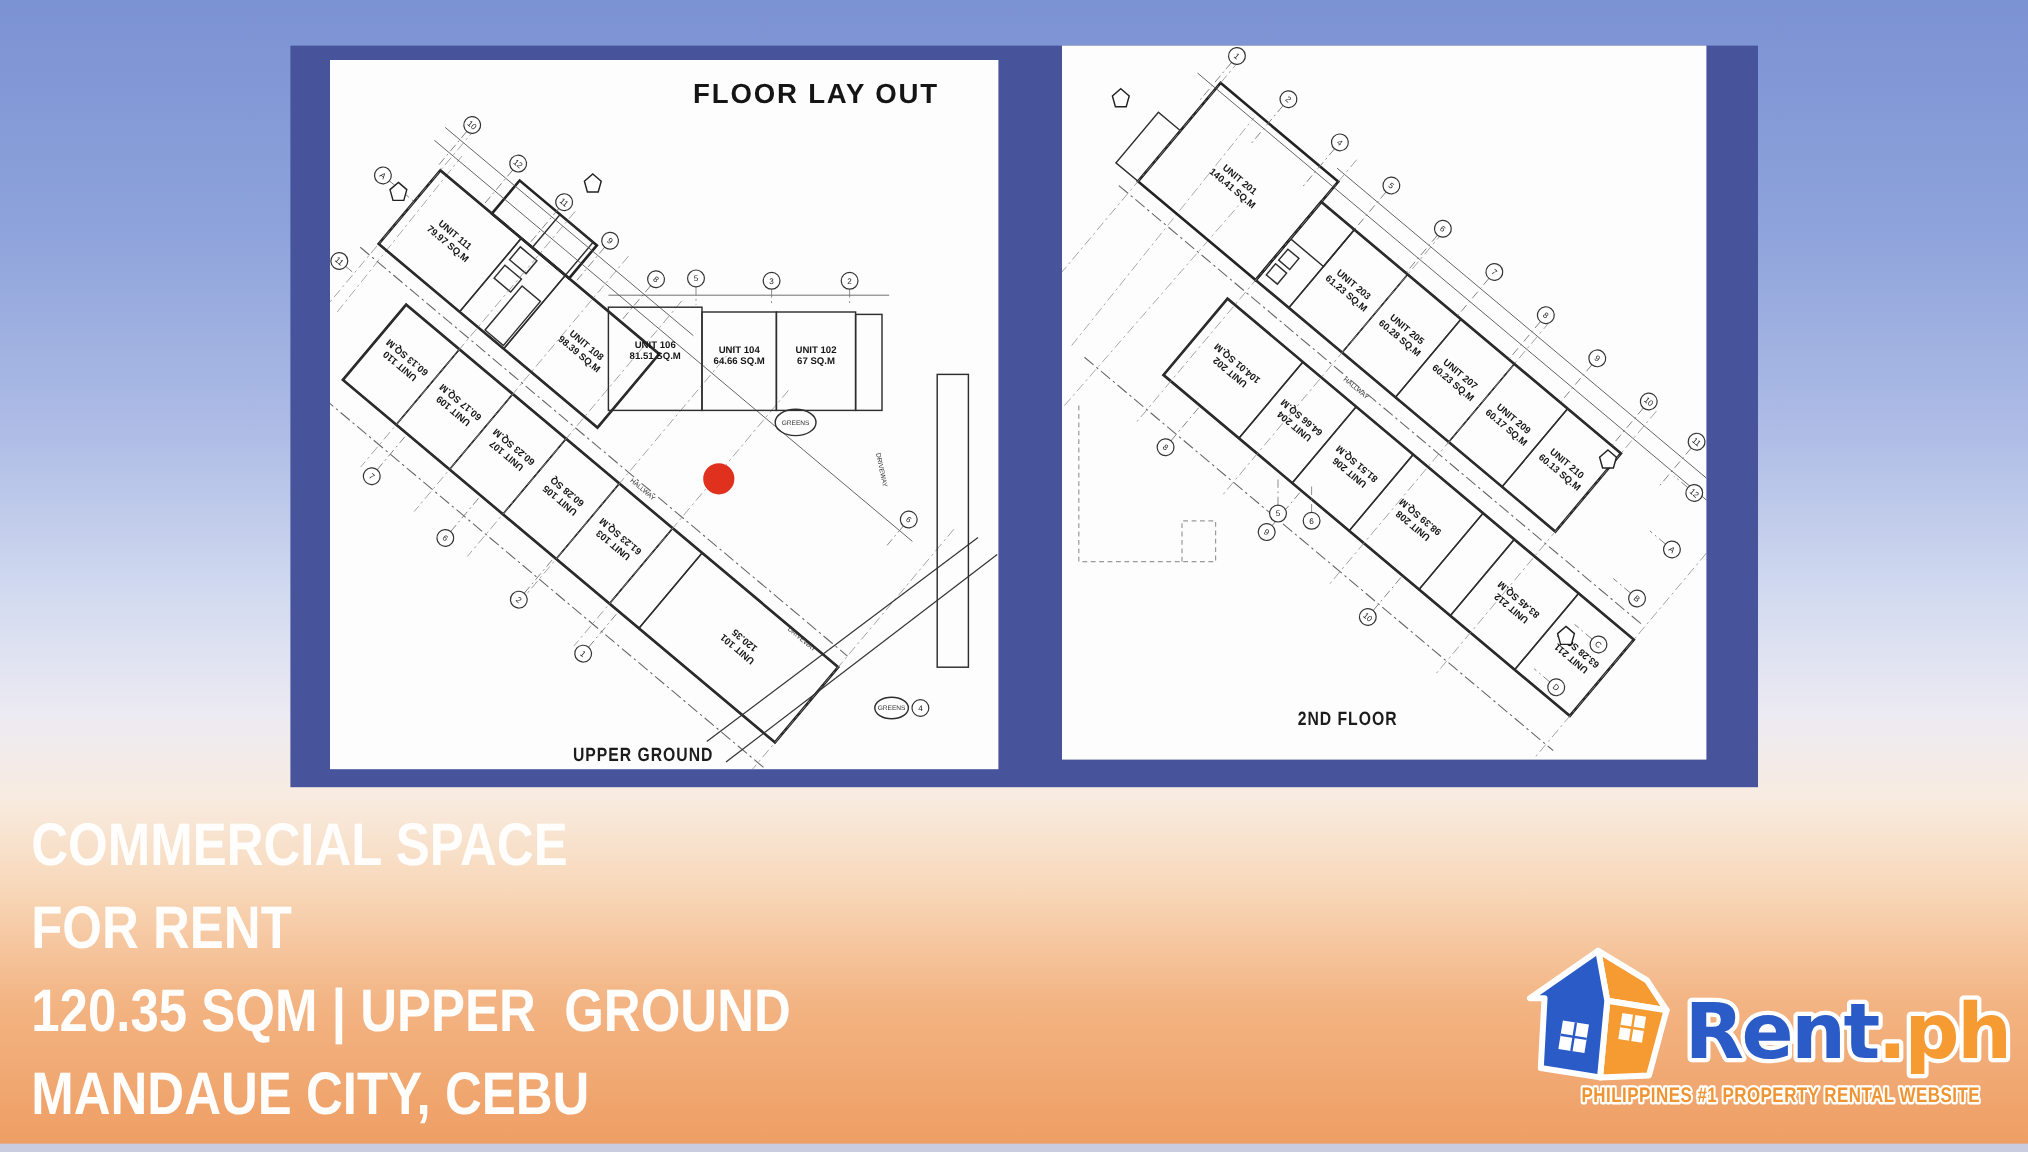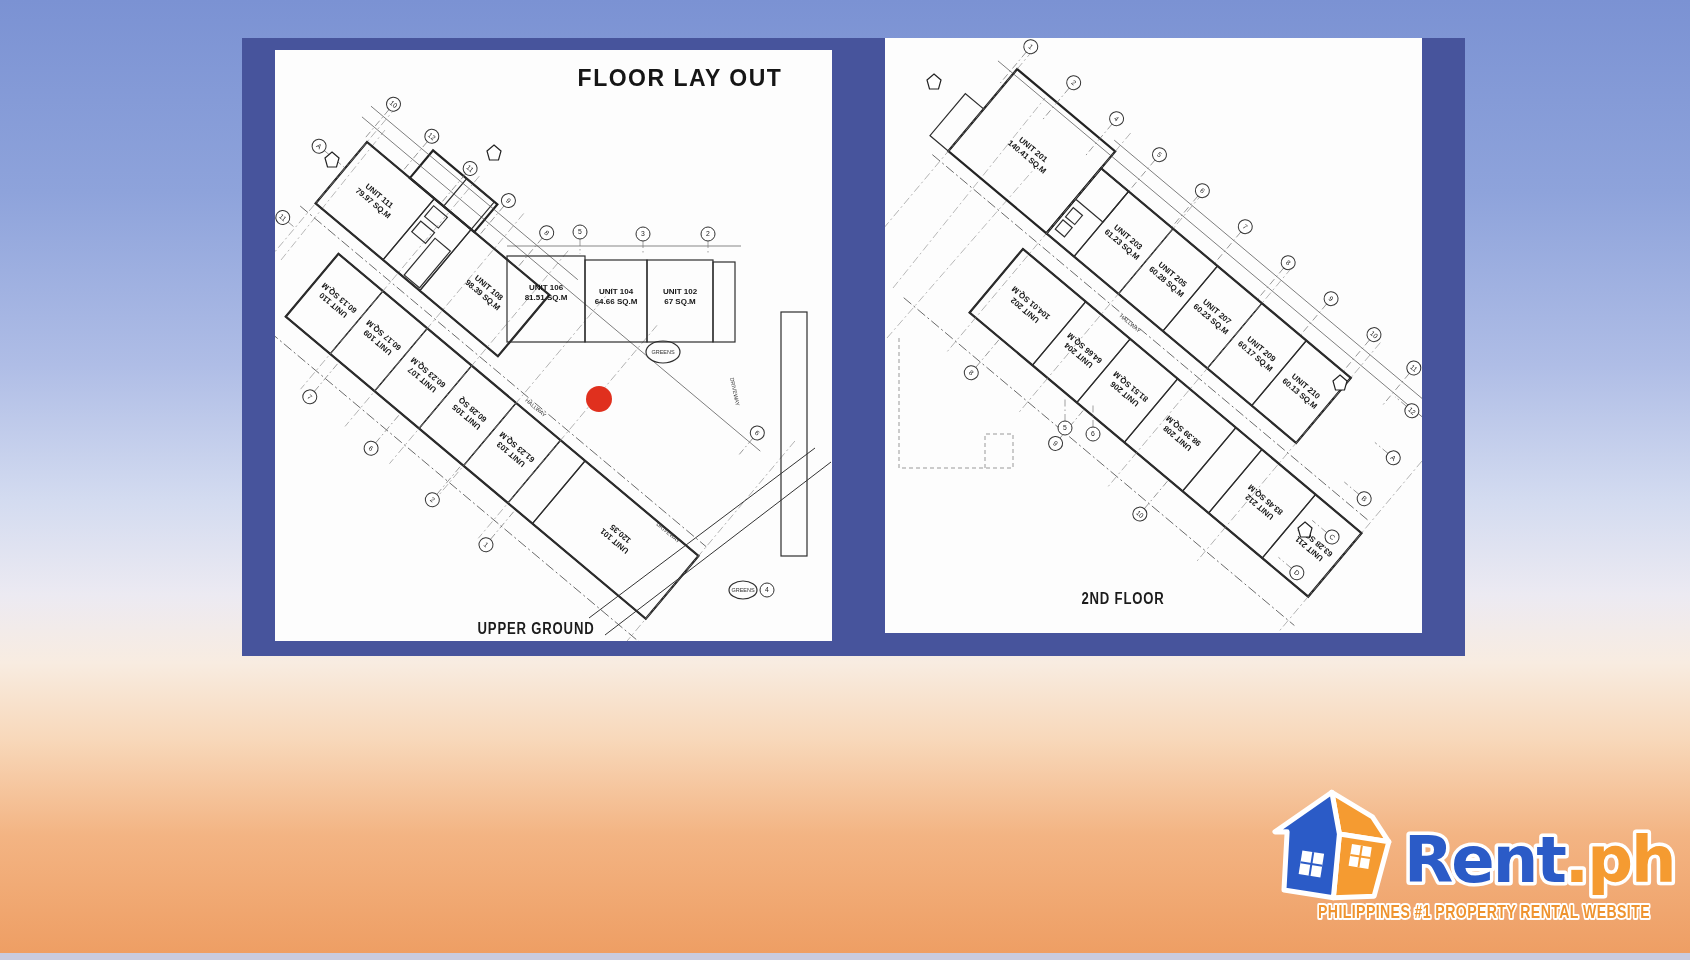--- a/index.html
+++ b/index.html
@@ -327,20 +327,26 @@
           <circle cx="208" cy="396" r="7" fill="#fff" stroke="#333" stroke-width="1"></circle>
           <text x="208" y="398.4" text-anchor="middle" style="font:6.8px &quot;Liberation Sans&quot;,sans-serif;fill:#222">6</text>
         </g>
 
       <g transform="translate(238,566)">
         <text class="cap" transform="scale(0.82,1)">2ND FLOOR</text>
       </g>
     </svg>
   </div>
 
+  <div class="headline">
+    <div>COMMERCIAL SPACE</div>
+    <div>FOR RENT</div>
+    <div>120.35 SQM | UPPER  GROUND</div>
+    <div>MANDAUE CITY, CEBU</div>
+  </div>
 
   <svg style="position:absolute;left:1236px;top:778px;overflow:visible" width="456" height="170" viewBox="0 0 456 170">
     <g transform="translate(30,4) rotate(9 60 60)">
       <polygon points="58,10 102,28 122,50 72,50" fill="#f59b31" stroke="#fff" stroke-width="5" stroke-linejoin="round"></polygon>
       <polygon points="72,50 122,50 116,106 76,114" fill="#f59b31" stroke="#fff" stroke-width="5" stroke-linejoin="round"></polygon>
       <path d="M58,10 L8,58 L20,56 L26,114 L76,114 L72,50 Z" fill="#2b5bc7" stroke="#fff" stroke-width="5" stroke-linejoin="round"></path>
       <g>
         <rect x="38" y="72" width="22" height="24" fill="#fff"></rect>
         <line x1="49" y1="72" x2="49" y2="96" stroke="#2b5bc7" stroke-width="2"></line>
         <line x1="38" y1="84" x2="60" y2="84" stroke="#2b5bc7" stroke-width="2"></line>

